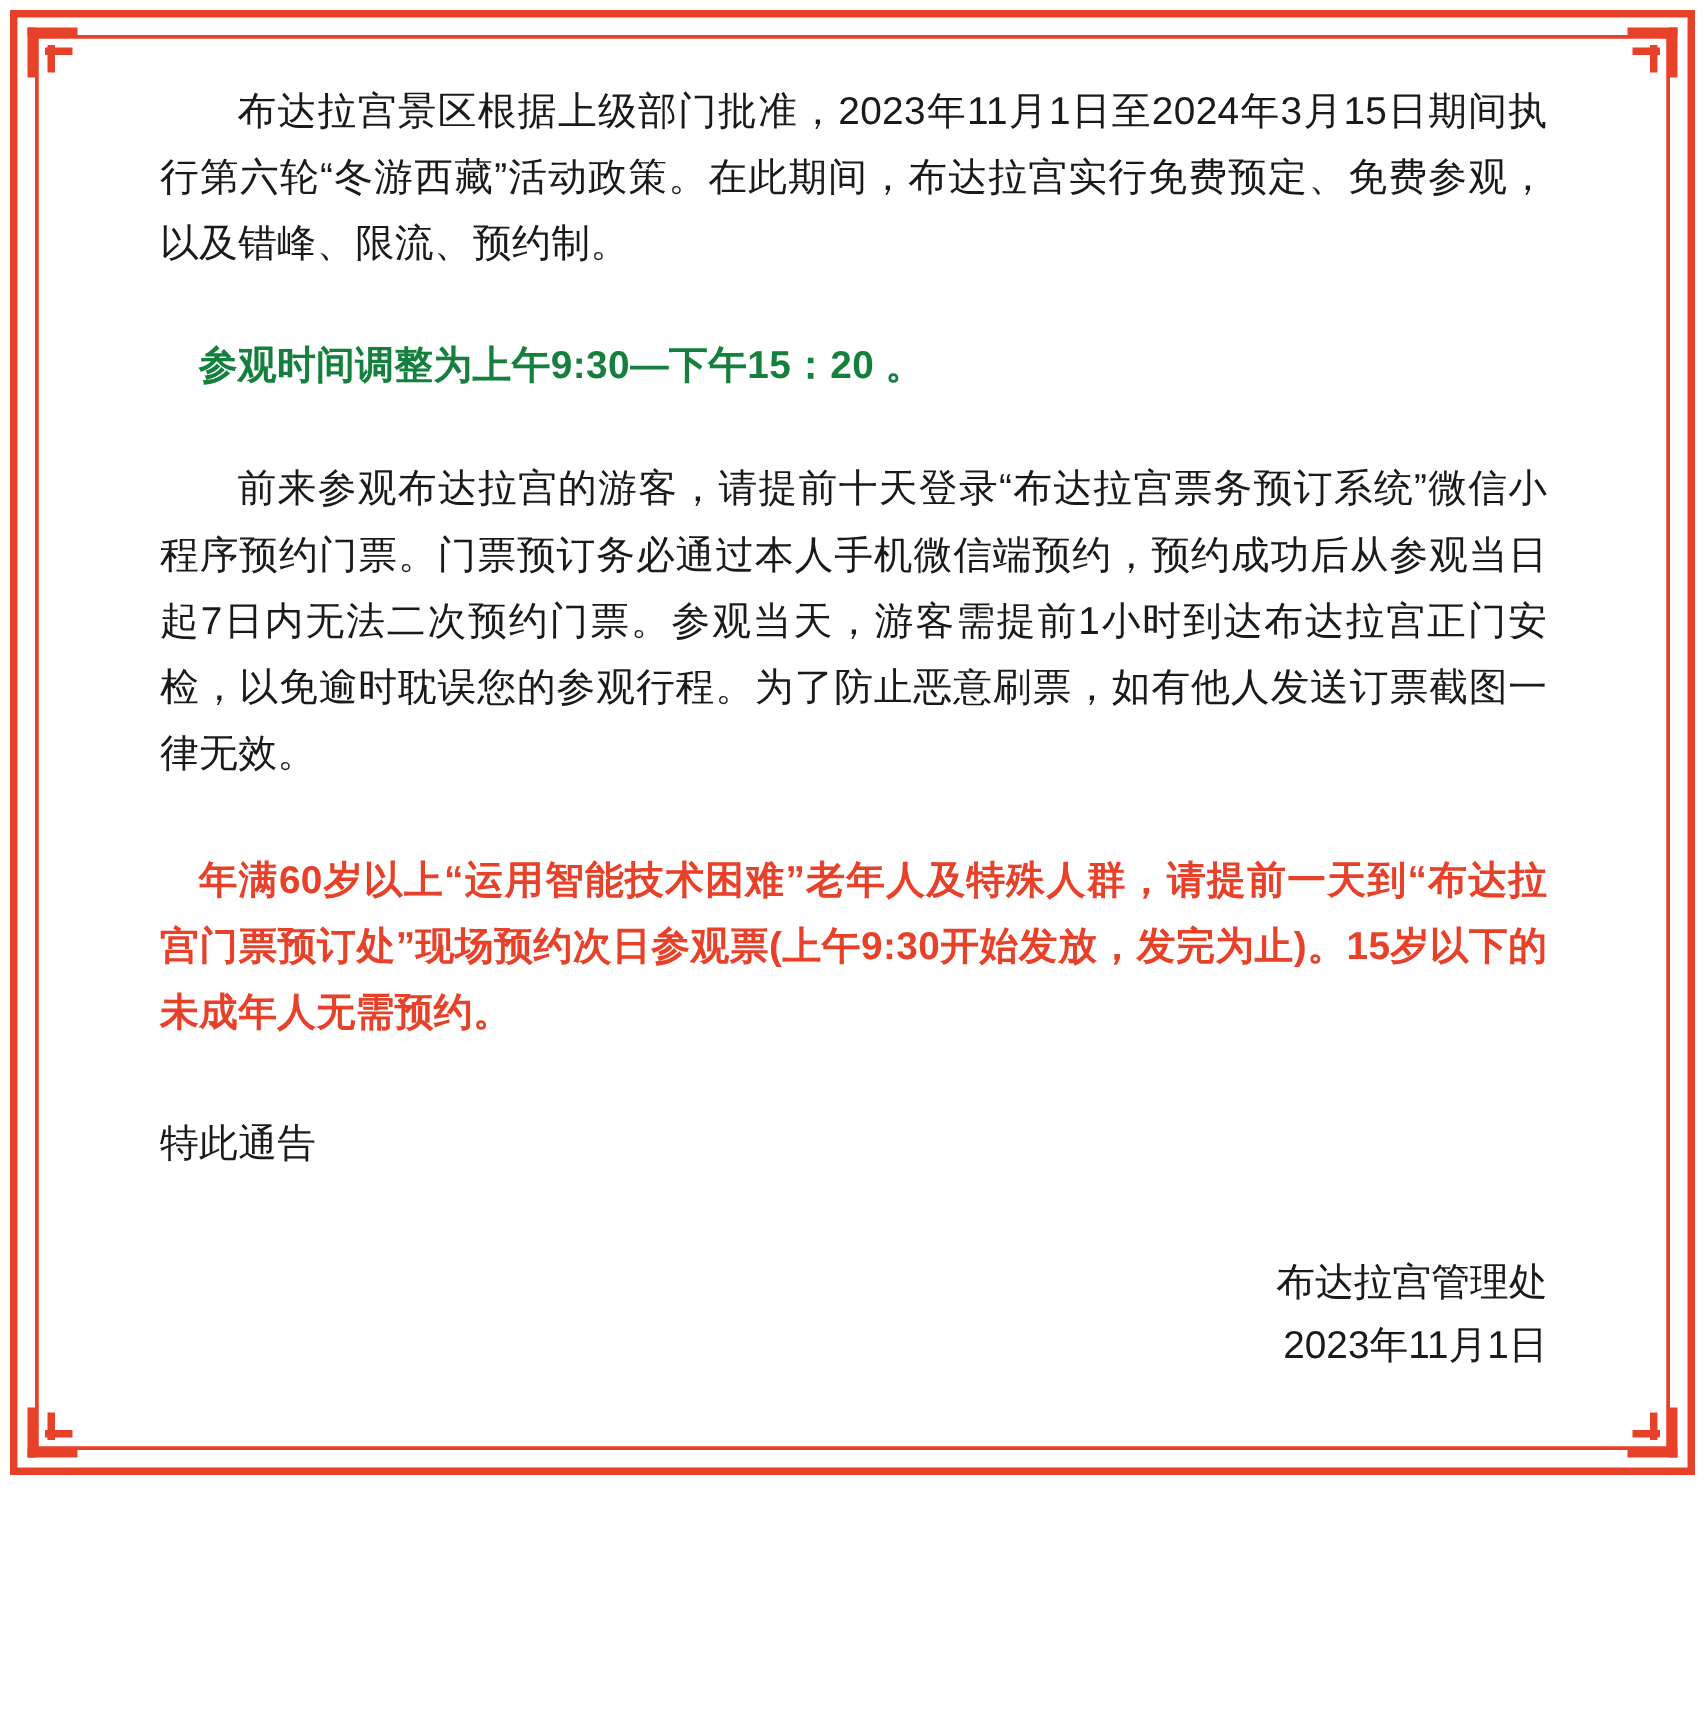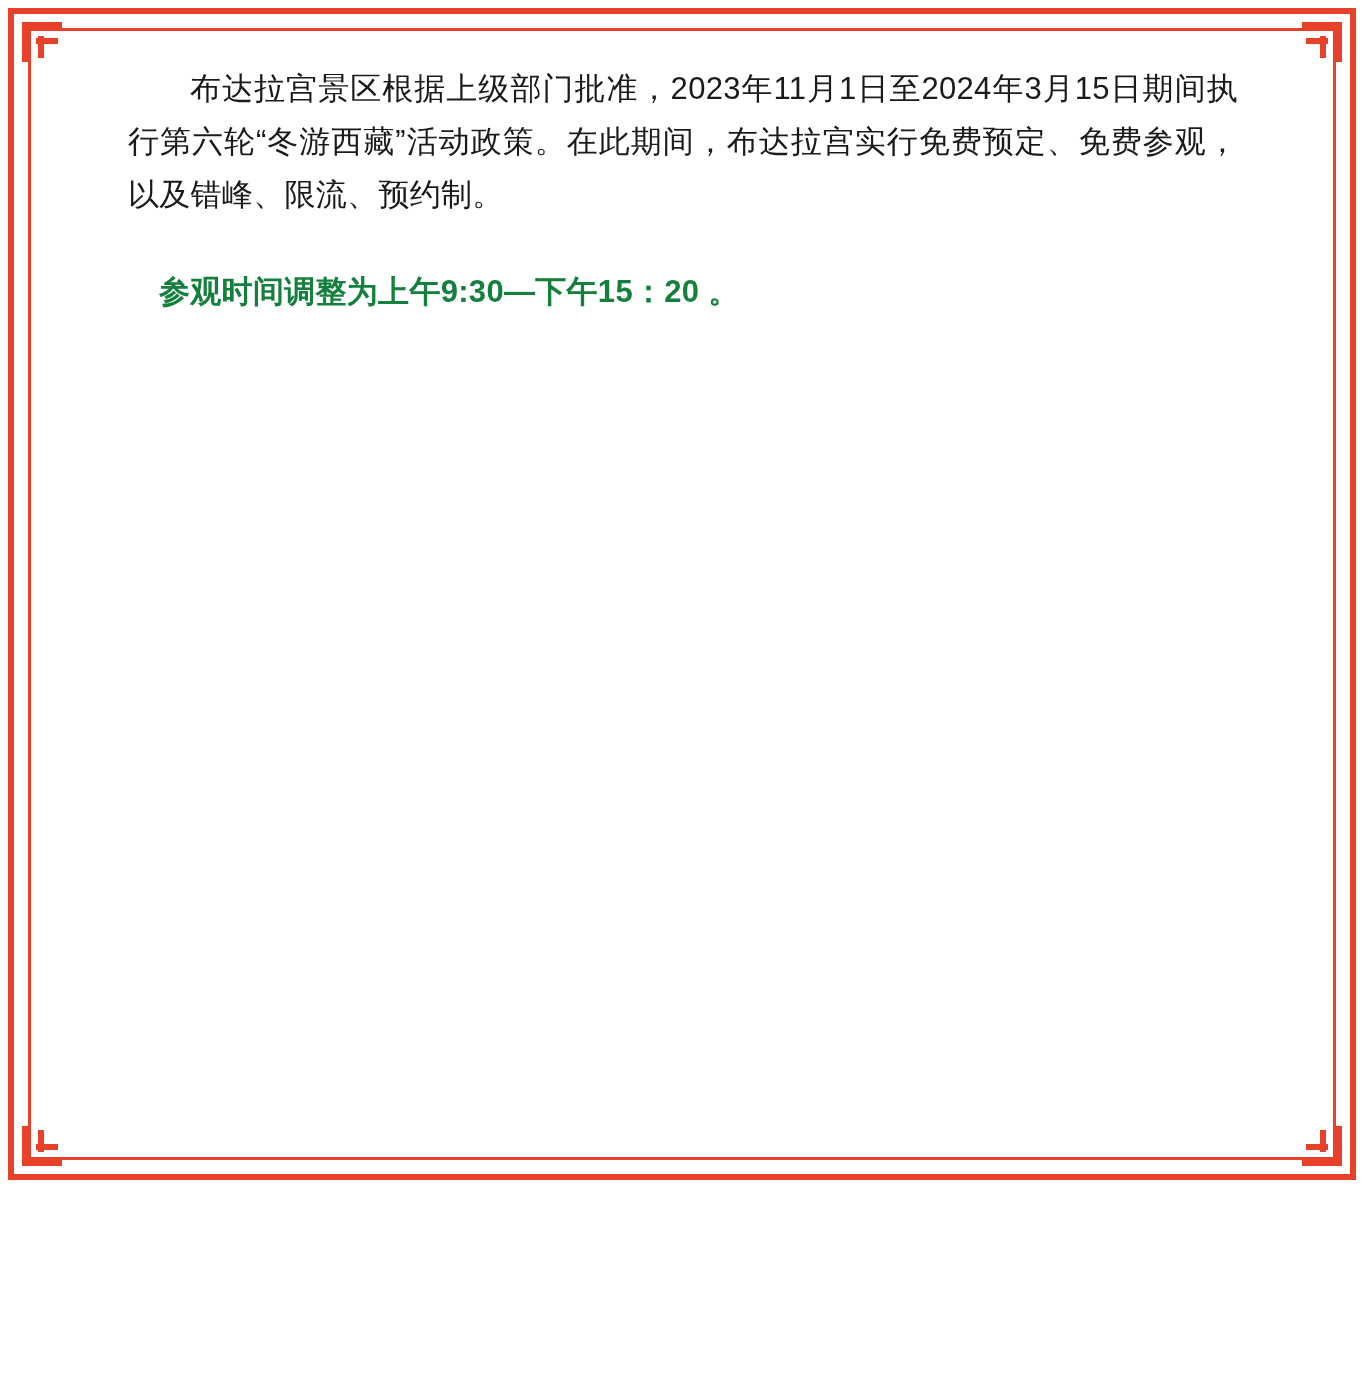--- a/index.html
+++ b/index.html
@@ -163,19 +163,26 @@
       <span class="b3"></span>
       <span class="b4"></span>
   </div>
 
   <div class="notice-body">
 
     <p class="indent para-gap-1">布达拉宫景区根据上级部门批准，2023年11月1日至2024年3月15日期间执行第六轮“冬游西藏”活动政策。在此期间，布达拉宫实行免费预定、免费参观，以及错峰、限流、预约制。</p>
 
     <p class="highlight">参观时间调整为上午9:30—下午15：20 。</p>
 
+    <p class="indent para-normal-2">前来参观布达拉宫的游客，请提前十天登录“布达拉宫票务预订系统”微信小程序预约门票。门票预订务必通过本人手机微信端预约，预约成功后从参观当日起7日内无法二次预约门票。参观当天，游客需提前1小时到达布达拉宫正门安检，以免逾时耽误您的参观行程。为了防止恶意刷票，如有他人发送订票截图一律无效。</p>
+
+    <p class="highlight-block">年满60岁以上“运用智能技术困难”老年人及特殊人群，请提前一天到“布达拉宫门票预订处”现场预约次日参观票(上午9:30开始发放，发完为止)。15岁以下的未成年人无需预约。</p>
 
 
+    <p class="para-closing">特此通告</p>
 
-
+    <div class="signature">
+      <div>布达拉宫管理处</div>
+      <div>2023年11月1日</div>
+    </div>
 
   </div>
 </div>
 
 </body></html>

